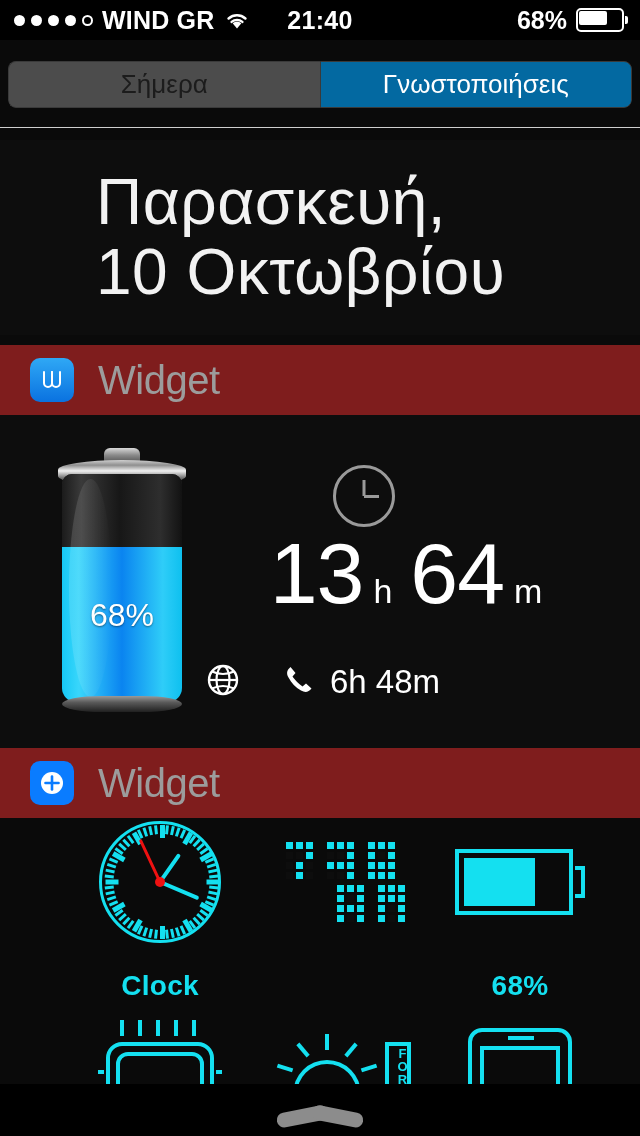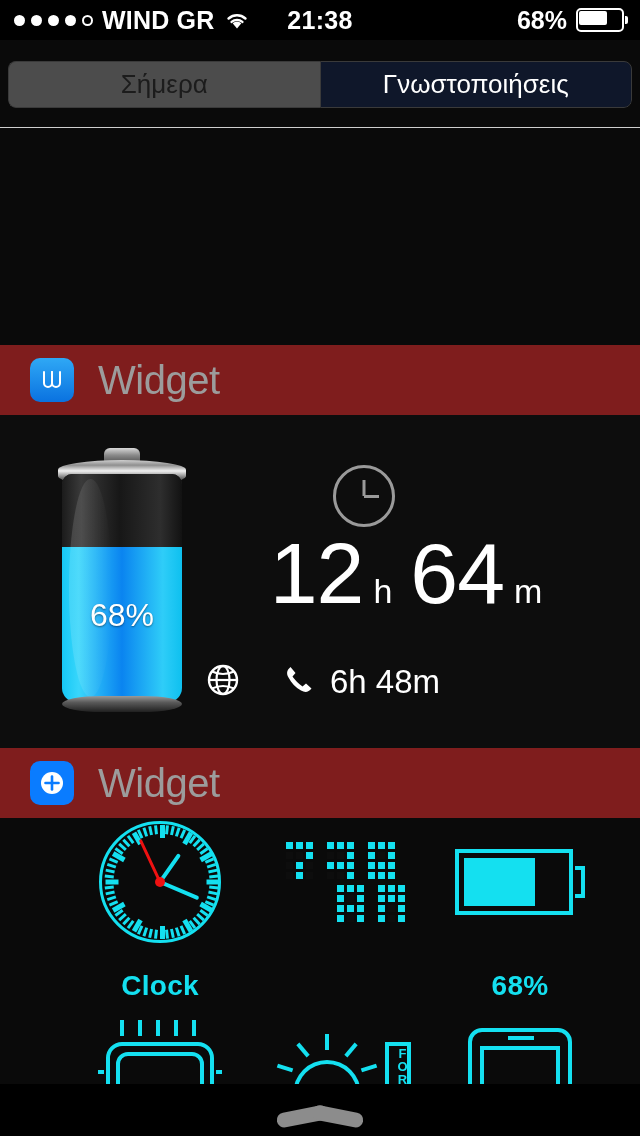--- a/index.html
+++ b/index.html
@@ -49,21 +49,21 @@
   
   .tabbar {
     position:absolute; top:48px; left:8px; width:624px; height:60px;
     display:flex; border-radius:8px; overflow:hidden;
   }
   .tab {
     flex:1; display:flex; align-items:center; justify-content:center;
     font-size:26px; border:1px solid #3a3a3a;margin-top:13px;
   }
   .tab.sel { background:#4c4c4c; color:#1c1c1c; border-radius:8px 0 0 8px; border-right:none; }
-  .tab.unsel { background:#0f172a; color:#fff; border-radius:0 8px 8px 0; }
+  .tab.unsel { background:#0369a1; color:#fff; border-radius:0 8px 8px 0; }
 
   .hr-top {
     position:absolute; top:127px; left:0; width:640px; height:1px;
     background:#cfcfcf;
   }
 
   
   .datewrap {
     position:absolute; top:140px; left:0; width:640px; height:195px;
     background:#0d0d0d;
@@ -289,37 +289,41 @@
       </div>
       <div class="carrier">WIND GR</div>
       <div class="wifi">
         <svg width="26" height="20" viewBox="0 0 26 20">
           <path d="M13 18.5 L8.6 13.2 A7.3 7.3 0 0 1 17.4 13.2 Z" fill="#fff"></path>
           <path d="M4.6 8.4 A13 13 0 0 1 21.4 8.4" stroke="#fff" stroke-width="2.6" fill="none" stroke-linecap="round"></path>
           <path d="M7.6 11.9 A8.7 8.7 0 0 1 18.4 11.9" stroke="#fff" stroke-width="2.4" fill="none" stroke-linecap="round"></path>
         </svg>
       </div>
     </div>
-    <div class="sb-center">21:38</div>
+    <div class="sb-center">21:40</div>
     <div class="sb-right">
       <div class="batt-pct">68%</div>
       <div class="sb-batt">
         <div class="sb-batt-body"></div>
         <div class="sb-batt-fill"></div>
         <div class="sb-batt-tip"></div>
       </div>
     </div>
   </div>
 
   <div class="tabbar">
     <div class="tab sel">Σήμερα</div>
     <div class="tab unsel">Γνωστοποιήσεις</div>
   </div>
   <div class="hr-top"></div>
 
+  <div class="datewrap">
+    <div class="dateline">Παρασκευή,</div>
+    <div class="dateline">10 Οκτωβρίου</div>
+  </div>
 
   <div class="sechead widget">
     <div class="appicon w">
       <svg width="30" height="26" viewBox="0 0 30 26">
         <path d="M7 5 v11 a4 4 0 0 0 8 0 v-11" stroke="#fff" stroke-width="2" fill="none" stroke-linecap="round"></path>
         <path d="M15 5 v11 a4 4 0 0 0 8 0 v-11" stroke="#fff" stroke-width="2" fill="none" stroke-linecap="round"></path>
       </svg>
     </div>
     <div class="sec-title">Widget</div>
   </div>
@@ -337,21 +341,21 @@
       <div class="bb-pct">68%</div>
       <div class="bb-base"></div>
     </div>
 
     <div class="clockicon">
       <div class="ci-h"></div>
       <div class="ci-m"></div>
     </div>
 
     <div class="timerow">
-      <span class="t-num">12</span>
+      <span class="t-num">13</span>
       <span class="t-unit">h</span>
       <span class="t-num">64</span>
       <span class="t-unit last">m</span>
     </div>
 
     <div class="statsrow">
       <div class="stat">
         <span>
           <svg width="34" height="34" viewBox="0 0 34 34">
             <circle cx="17" cy="17" r="14" stroke="#fff" stroke-width="2.4" fill="none"></circle>

